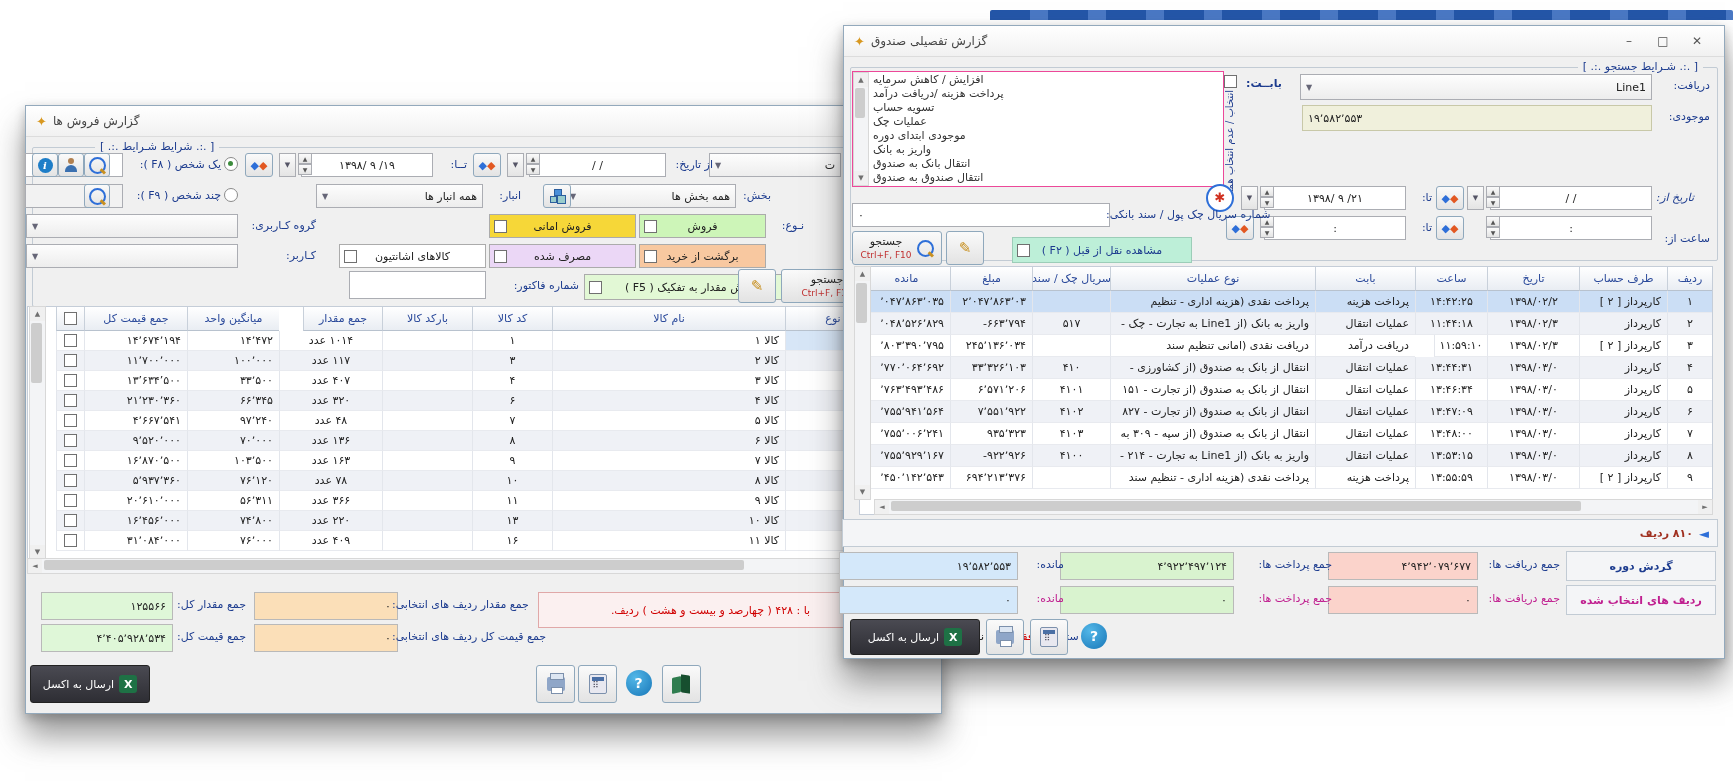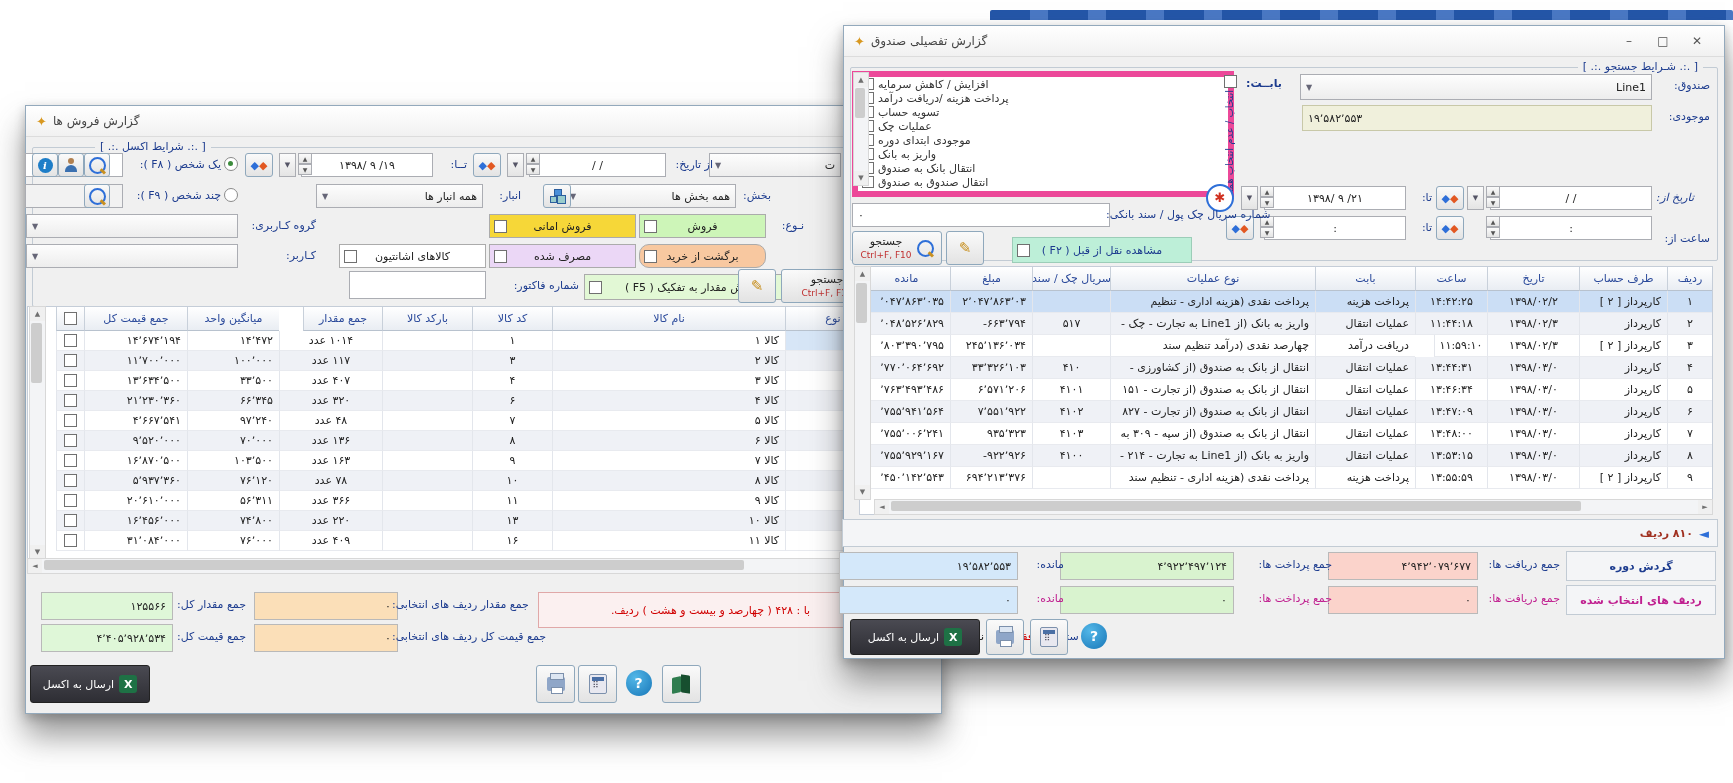--- a/index.html
+++ b/index.html
@@ -89,21 +89,21 @@
   .ico-person::before{content:"";position:absolute;left:4px;top:0;width:6px;height:6px;border-radius:50%;background:#B08050;}
   .ico-person::after{content:"";position:absolute;left:1px;top:7px;width:12px;height:7px;border-radius:6px 6px 0 0;background:#3A70B0;}
   .ico-net{width:14px;height:14px;position:relative;display:inline-block;}
   .ico-net::before{content:"";position:absolute;left:4px;top:0;width:6px;height:5px;background:#4A90D9;border:1px solid #2C5F9E;}
   .ico-net::after{content:"";position:absolute;left:0;bottom:0;width:5px;height:5px;background:#9CC;border:1px solid #2C5F9E;box-shadow:8px 0 0 #9CC,8px 0 0 1px #2C5F9E;}
   .ico-pencil{color:#C89020;font-size:15px;}
   .arrow-left-blue{color:#2E6FD8;font-size:13px;}
   .vertical-text{position:absolute;transform:rotate(-90deg);color:#1D3C8F;font-size:10px;white-space:nowrap;text-align:center;}
   .words{position:absolute;border:1px dashed #B5B5B5;background:#EFEFEF;color:#8A7458;
          display:flex;align-items:center;justify-content:center;font-size:11px;}
-  .listbox{position:absolute;background:#fff;border:6px solid #ec4899;}
+  .listbox{position:absolute;background:#fff;border:1px solid #ec4899;}
   .listbox .li{height:14px;display:flex;align-items:center;justify-content:flex-end;gap:4px;padding-left:4px;color:#333;}
   .listbox .li .cbx{width:10px;height:10px;}
   .topstrip{position:absolute;top:10px;left:990px;width:743px;height:10px;background:#2456A8;
             background-image:repeating-linear-gradient(90deg,#2456A8 0 40px,#4A78C4 40px 58px);border-radius:2px 2px 0 0;}
   .statusline{display:flex;align-items:center;gap:5px;direction:rtl;position:absolute;}
   .red{color:#D00000;text-align:center;} .grn{color:#18A018;} .blu{color:#1D3C8F;}
 </style>
 </head>
 <body>
 
@@ -116,21 +116,21 @@
         <span class="app-icon">✦</span>
     </div>
     <div class="winbtns">
       <span class="winbtn">–</span>
       <span class="winbtn">□</span>
       <span class="winbtn">✕</span>
     </div>
   </div>
   <div class="client">
     <div class="groupbox" style="left:6px;top:10px;width:868px;height:158px;">
-      <span class="glabel" style="left:62px;">[ .:. شرایط اکسل .:. ]</span>
+      <span class="glabel" style="left:62px;">[ .:. شرایط شـرایط .:. ]</span>
     </div>
 
     <div class="combo" style="right:100px;top:16px;width:120px;height:22px;">
       <span>ت</span>
         <span class="arr">▼</span>
       </div>
     <span class="lbl" style="right:228px;top:21px;">از تاریخ:</span>
     <div class="tbox" style="right:275px;top:16px;width:125px;height:22px;justify-content:center;">
         <span class="num" style="text-align:center;">/    /</span>
       </div>
@@ -200,21 +200,21 @@
     <div class="chip" style="right:305px;top:77px;width:145px;height:22px;background:#F6D738;">
       <span class="cbx"></span>
         <span>فروش امانی</span>
       </div>
     <span class="lbl" style="right:625px;top:82px;">گروه کـاربری:</span>
     <div class="combo" style="right:703px;top:77px;width:200px;height:22px;">
       <span></span>
         <span class="arr">▼</span>
       </div>
 
-    <div class="chip" style="right:175px;top:107px;width:125px;height:22px;background:#F8C8A0;border-radius:10px;">
+    <div class="chip" style="right:175px;top:107px;width:125px;height:22px;background:#F8C8A0;">
       <span class="cbx"></span>
         <span>برگشت از خرید</span>
       </div>
     <div class="chip" style="right:305px;top:107px;width:145px;height:22px;background:#EBD7F6;">
       <span class="cbx"></span>
         <span>مصرف شده</span>
       </div>
     <div class="chip" style="right:455px;top:107px;width:145px;height:22px;background:#fff;">
       <span class="cbx"></span>
         <span>کالاهای اشانتیون</span>
@@ -277,21 +277,21 @@
             <span class="cbx"></span>
           </div>
         </div>
         <div class="grow" style="grid-template-columns: 95px 233px 80px 90px 103px 92px 103px 28px; height: 20px;">
           <div class="gcell c-ctr" style="width: auto;"></div>
           <div class="gcell c-rtl" style="width: auto;">کالا ۳</div>
           <div class="gcell c-ctr" style="width: auto;">۴</div>
           <div class="gcell " style="width: auto;"></div>
           <div class="gcell c-ctr" style="width: auto;">۴۰۷ عدد</div>
           <div class="gcell c-num" style="width: auto;">۳۳٬۵۰۰</div>
-          <div class="gcell c-num" style="width: auto;">۱۳٬۶۳۴٬۵۰۰</div>
+          <div class="gcell c-num" style="width: auto; font-family: Liberation Serif, serif;">۱۳٬۶۳۴٬۵۰۰</div>
           <div class="gcell c-ctr" style="width: auto;">
             <span class="cbx"></span>
           </div>
         </div>
         <div class="grow alt" style="grid-template-columns: 95px 233px 80px 90px 103px 92px 103px 28px; height: 20px;">
           <div class="gcell c-ctr" style="width: auto;"></div>
           <div class="gcell c-rtl" style="width: auto;">کالا ۴</div>
           <div class="gcell c-ctr" style="width: auto;">۶</div>
           <div class="gcell " style="width: auto;"></div>
           <div class="gcell c-ctr" style="width: auto;">۳۲۰ عدد</div>
@@ -496,21 +496,21 @@
       </div>
     <div class="vscroll" style="left:9px;top:15px;height:112px;width:14px;">
       <div class="sb-arr">▲</div>
       <div class="vthumb" style="top:15px;height:30px;width:10px;"></div>
       <div class="sb-arr">▼</div>
     </div>
     <span class="cbx" style="position:absolute;left:380px;top:18px;"></span>
     <div class="vertical-text" style="left:330px;top:80px;width:110px;">انتخاب / عدم انتخاب همه</div>
     <span class="lbl" style="left:402px;top:20px;font-weight:bold;">بابــت:</span>
 
-    <span class="lbl" style="right:14px;top:22px;">صندوق:</span>
+    <span class="lbl" style="right:14px;top:22px;">دریافت:</span>
     <div class="combo" style="right:72px;top:17px;width:340px;height:24px;direction:ltr;">
       <span class="arr">▼</span>
         <span>Line1</span>
       </div>
     <span class="lbl" style="right:14px;top:53px;">موجودی:</span>
     <div class="tbox" style="right:72px;top:48px;width:338px;height:24px;background:#F0F0DC;border-color:#C8C8A8;justify-content:flex-end;">
       <span>۱۹٬۵۸۲٬۵۵۳</span>
       </div>
 
     <span class="lbl" style="right:30px;top:134px;font-style:italic;">تاریخ از:</span>
@@ -611,21 +611,21 @@
           <div class="gcell c-ctr" style="width: auto;">۵۱۷</div>
           <div class="gcell c-num" style="width: auto;">-۶۶۳٬۷۹۴</div>
           <div class="gcell c-num" style="width: auto;">٬۰۴۸٬۵۲۶٬۸۲۹</div>
         </div>
         <div class="grow" style="grid-template-columns: 45px 88px 92px 72px 100px 205px 78px 82px 88px; height: 22px;">
           <div class="gcell c-ctr" style="width: auto;">۳</div>
           <div class="gcell c-rtl" style="width: auto;">کارپرداز [ ۲ ]</div>
           <div class="gcell c-num c-ctr" style="width: auto;">۱۳۹۸/۰۲/۳</div>
           <div class="gcell c-num c-ctr" style="width: auto; margin-left: 19px;">۱۱:۵۹:۱۰</div>
           <div class="gcell c-rtl" style="width: auto;">دریافت درآمد</div>
-          <div class="gcell c-rtl" style="width: auto;">چهارصد نقدی (درآمد تنظیم سند</div>
+          <div class="gcell c-rtl" style="width: auto;">دریافت نقدی (امانی تنظیم سند</div>
           <div class="gcell c-ctr" style="width: auto;"></div>
           <div class="gcell c-num" style="width: auto;">۲۴۵٬۱۳۶٬۰۳۴</div>
           <div class="gcell c-num" style="width: auto;">٬۸۰۳٬۳۹۰٬۷۹۵</div>
         </div>
         <div class="grow alt" style="grid-template-columns: 45px 88px 92px 72px 100px 205px 78px 82px 88px; height: 22px;">
           <div class="gcell c-ctr" style="width: auto;">۴</div>
           <div class="gcell c-rtl" style="width: auto;">کارپرداز</div>
           <div class="gcell c-num c-ctr" style="width: auto;">۱۳۹۸/۰۳/۰</div>
           <div class="gcell c-num c-ctr" style="width: auto;">۱۳:۴۴:۳۱</div>
           <div class="gcell c-rtl" style="width: auto;">عملیات انتقال</div>

